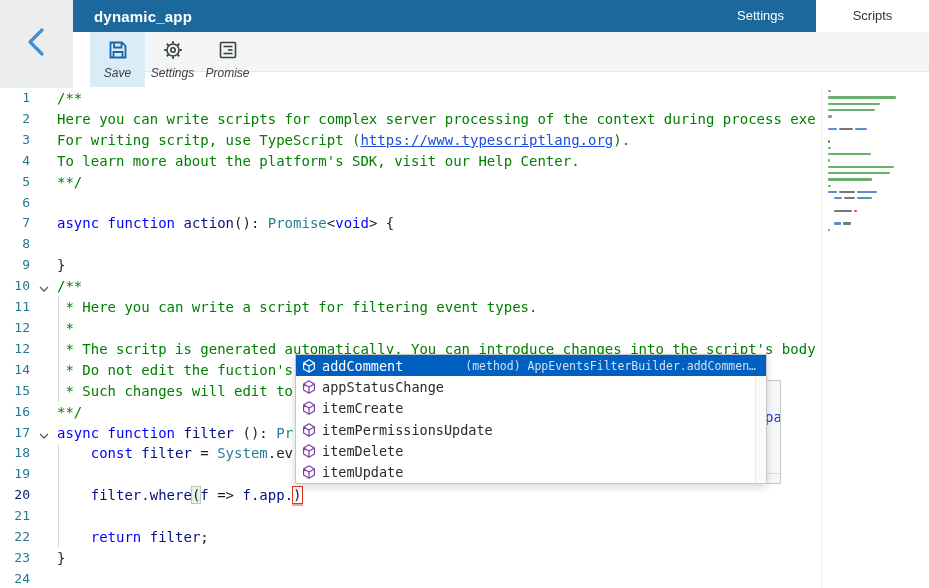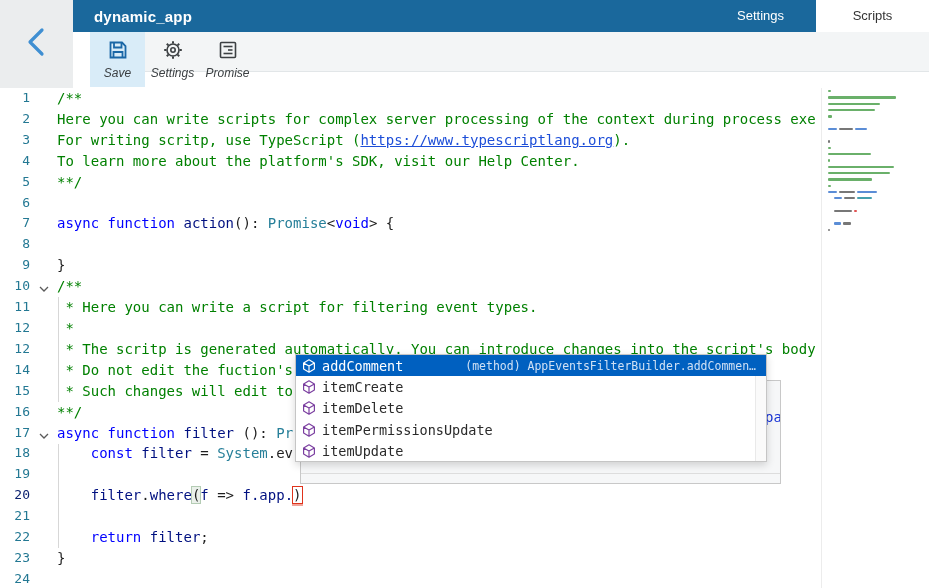--- a/index.html
+++ b/index.html
@@ -319,33 +319,39 @@
           <span class="s-icon"><svg width="16" height="16" viewBox="0 0 16 16">
               <path d="M8 1.8 L13.4 4.9 V11.1 L8 14.2 L2.6 11.1 V4.9 Z M2.6 4.9 L8 8 L13.4 4.9 M8 8 V14.2" fill="none" stroke="currentColor" stroke-width="1.2" stroke-linejoin="round"></path>
             </svg></span>
           <span>addComment</span>
           <span class="s-detail">(method) AppEventsFilterBuilder.addCommen…</span>
         </div>
         <div class="s-row">
           <span class="s-icon"><svg width="16" height="16" viewBox="0 0 16 16">
               <path d="M8 1.8 L13.4 4.9 V11.1 L8 14.2 L2.6 11.1 V4.9 Z M2.6 4.9 L8 8 L13.4 4.9 M8 8 V14.2" fill="none" stroke="currentColor" stroke-width="1.2" stroke-linejoin="round"></path>
             </svg></span>
+          <span>appStatusChange</span>
+        </div>
+        <div class="s-row">
+          <span class="s-icon"><svg width="16" height="16" viewBox="0 0 16 16">
+              <path d="M8 1.8 L13.4 4.9 V11.1 L8 14.2 L2.6 11.1 V4.9 Z M2.6 4.9 L8 8 L13.4 4.9 M8 8 V14.2" fill="none" stroke="currentColor" stroke-width="1.2" stroke-linejoin="round"></path>
+            </svg></span>
           <span>itemCreate</span>
         </div>
         <div class="s-row">
           <span class="s-icon"><svg width="16" height="16" viewBox="0 0 16 16">
               <path d="M8 1.8 L13.4 4.9 V11.1 L8 14.2 L2.6 11.1 V4.9 Z M2.6 4.9 L8 8 L13.4 4.9 M8 8 V14.2" fill="none" stroke="currentColor" stroke-width="1.2" stroke-linejoin="round"></path>
             </svg></span>
+          <span>itemPermissionsUpdate</span>
+        </div>
+        <div class="s-row">
+          <span class="s-icon"><svg width="16" height="16" viewBox="0 0 16 16">
+              <path d="M8 1.8 L13.4 4.9 V11.1 L8 14.2 L2.6 11.1 V4.9 Z M2.6 4.9 L8 8 L13.4 4.9 M8 8 V14.2" fill="none" stroke="currentColor" stroke-width="1.2" stroke-linejoin="round"></path>
+            </svg></span>
           <span>itemDelete</span>
-        </div>
-        <div class="s-row">
-          <span class="s-icon"><svg width="16" height="16" viewBox="0 0 16 16">
-              <path d="M8 1.8 L13.4 4.9 V11.1 L8 14.2 L2.6 11.1 V4.9 Z M2.6 4.9 L8 8 L13.4 4.9 M8 8 V14.2" fill="none" stroke="currentColor" stroke-width="1.2" stroke-linejoin="round"></path>
-            </svg></span>
-          <span>itemPermissionsUpdate</span>
         </div>
         <div class="s-row">
           <span class="s-icon"><svg width="16" height="16" viewBox="0 0 16 16">
               <path d="M8 1.8 L13.4 4.9 V11.1 L8 14.2 L2.6 11.1 V4.9 Z M2.6 4.9 L8 8 L13.4 4.9 M8 8 V14.2" fill="none" stroke="currentColor" stroke-width="1.2" stroke-linejoin="round"></path>
             </svg></span>
           <span>itemUpdate</span>
         </div>
       </div>
     <div class="s-scroll"></div>
   </div>

